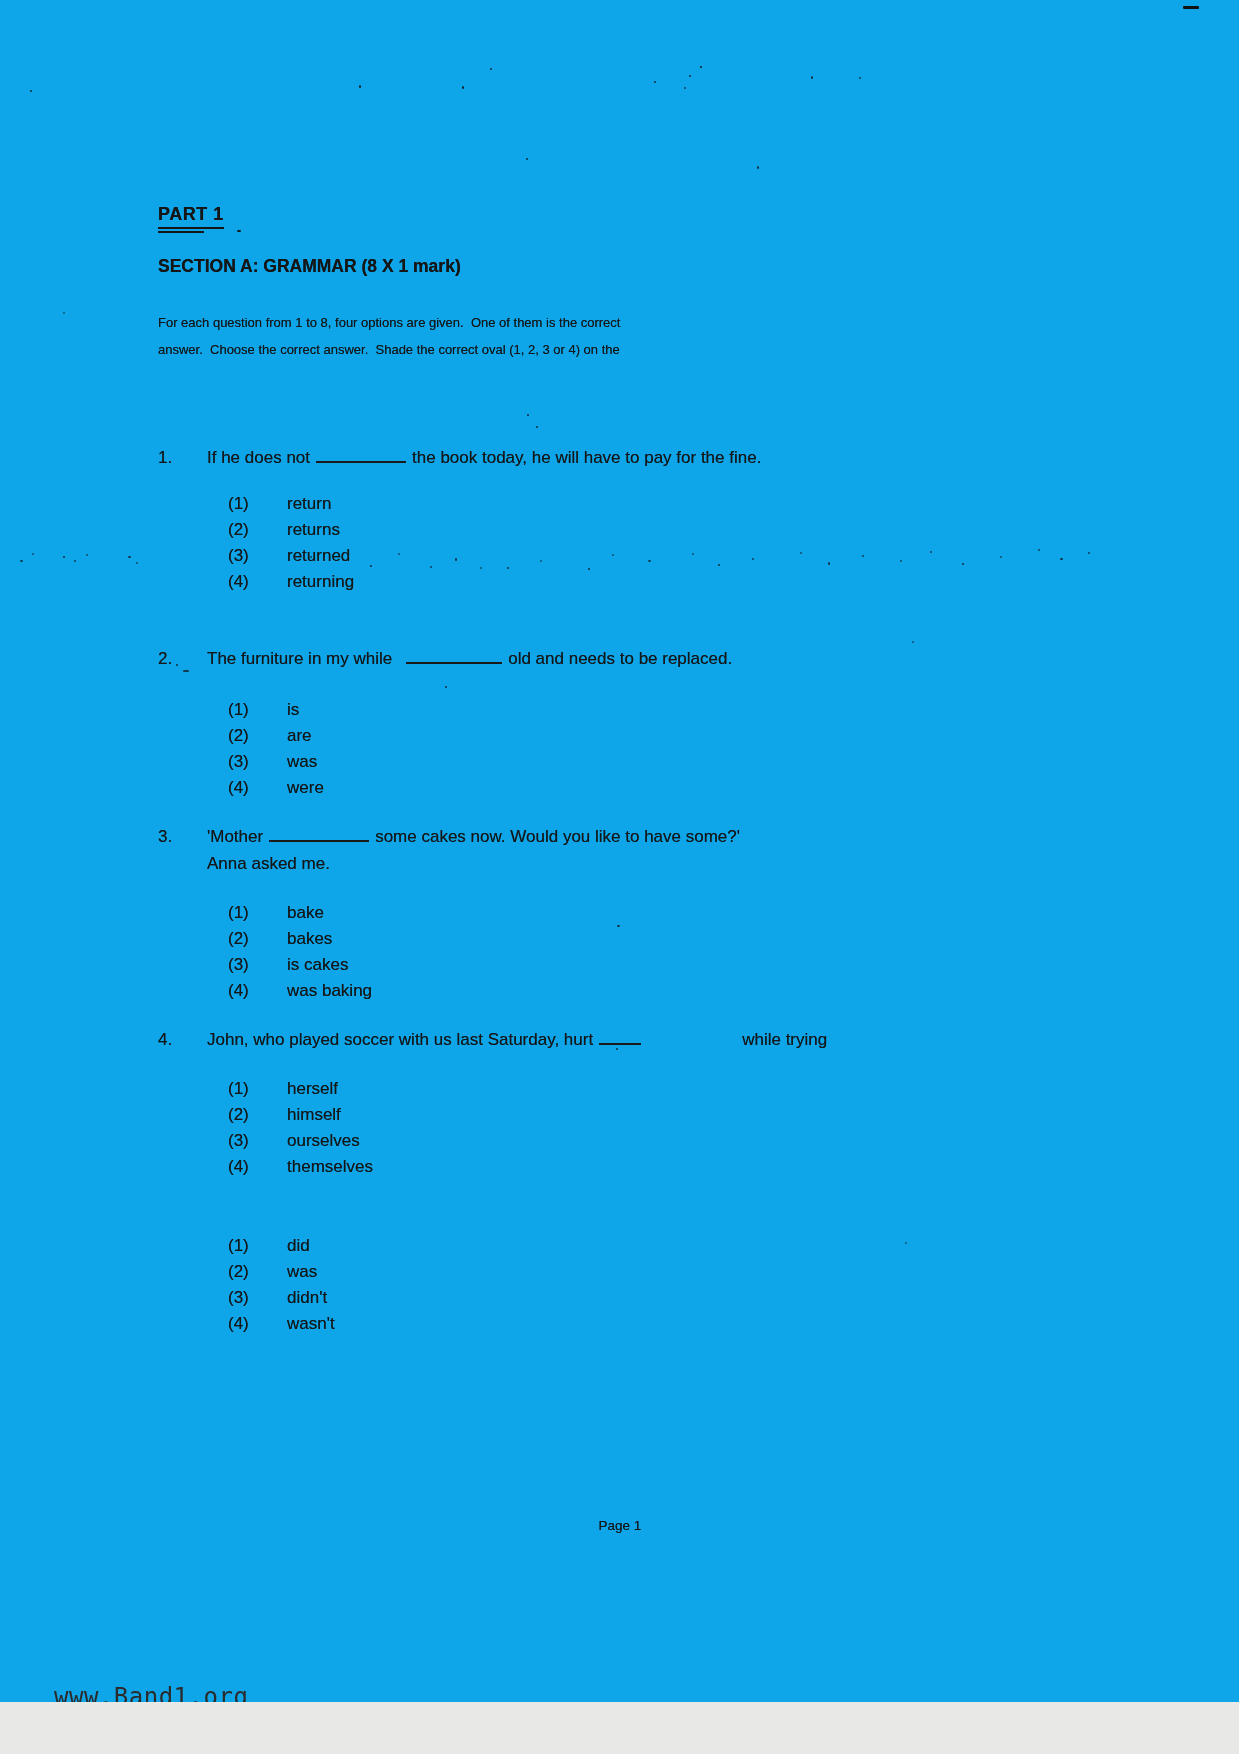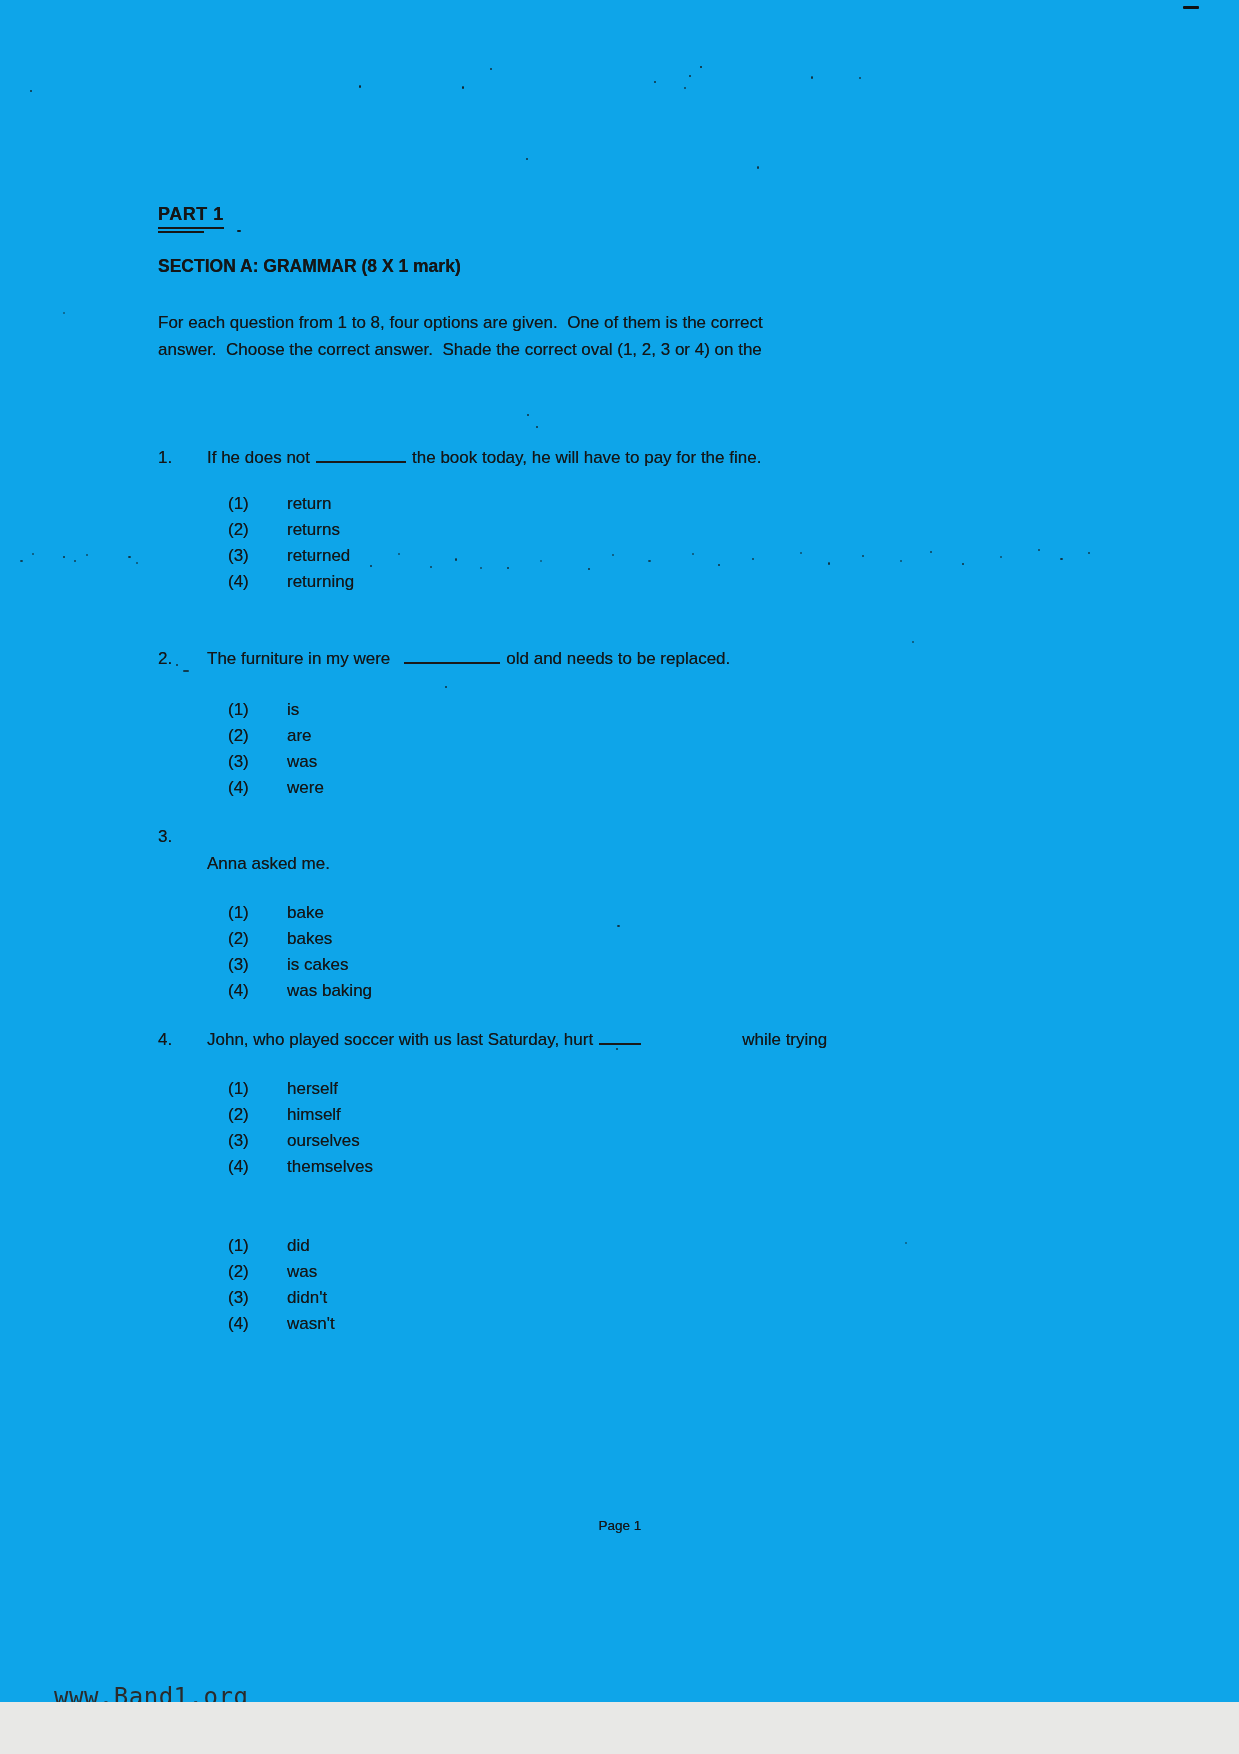--- a/index.html
+++ b/index.html
@@ -19,21 +19,21 @@
     border-bottom:2.5px solid #161616;padding-bottom:2px;
     text-shadow:0 0 .6px rgba(0,0,0,.75);
   }
   .underline2{left:158px;top:231px;width:46px;height:2px;background:#161616;}
   .section-heading{
     left:158px;top:256px;
     font-size:17.5px;font-weight:bold;
     text-shadow:0 0 .6px rgba(0,0,0,.75);
   }
   
-  .instructions{left:158px;top:309px;font-size:17px;line-height:27px;}
+  .instructions{left:158px;top:309px;font-size:13px;line-height:27px;}
   .instr-line{white-space:pre;text-shadow:0 0 .5px rgba(0,0,0,.6);}
   
   .question{left:158px;width:1000px;font-size:17px;}
   .q-line{display:flex;line-height:27px;text-shadow:0 0 .5px rgba(0,0,0,.6);}
   .q-num{display:inline-block;width:49px;flex:0 0 49px;}
   .q-text{white-space:nowrap;text-align:center;}
   .q-line2{margin-left:49px;line-height:27px;text-shadow:0 0 .5px rgba(0,0,0,.6);}
   .q-line2:empty{display:none;}
   .blank{
     display:inline-block;height:.95em;
@@ -95,21 +95,21 @@
           <span class="opt-num">(4)</span>
           <span class="opt-label">returning</span>
         </li>
     </ul>
   </section>
 
   <section class="abs question" style="top:645px;">
     <div class="q-line">
       <span class="q-num">2.</span>
       <span class="q-text">
-        <span>The furniture in my were</span><span class="blank" style="width:96px;margin-left:14px;"></span><span>old and needs to be replaced.</span>
+        <span>The furniture in my while</span><span class="blank" style="width:96px;margin-left:14px;"></span><span>old and needs to be replaced.</span>
       </span>
     </div>
 
     <ul class="options mt25">
       <li class="opt">
           <span class="opt-num">(1)</span>
           <span class="opt-label">is</span>
         </li>
       <li class="opt">
           <span class="opt-num">(2)</span>
@@ -122,20 +122,23 @@
       <li class="opt">
           <span class="opt-num">(4)</span>
           <span class="opt-label">were</span>
         </li>
     </ul>
   </section>
 
   <section class="abs question" style="top:823px;">
     <div class="q-line">
       <span class="q-num">3.</span>
+      <span class="q-text">
+        <span>'Mother</span><span class="blank" style="width:100px;"></span><span>some cakes now. Would you like to have some?'</span>
+      </span>
     </div>
     <div class="q-line2">Anna asked me.</div>
     <ul class="options mt23">
       <li class="opt">
           <span class="opt-num">(1)</span>
           <span class="opt-label">bake</span>
         </li>
       <li class="opt">
           <span class="opt-num">(2)</span>
           <span class="opt-label">bakes</span>

